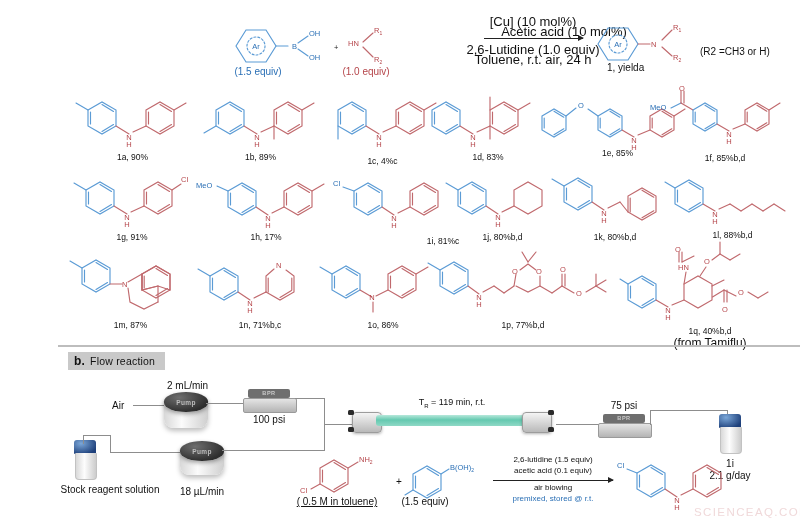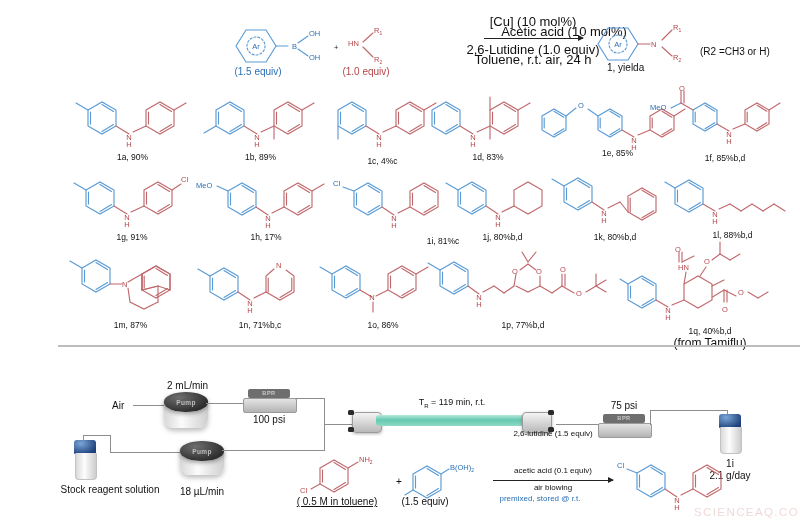--- a/index.html
+++ b/index.html
@@ -519,20 +519,23 @@
       <text class="tR" x="105" y="72" text-anchor="middle">O</text>
       <text class="tR" x="118" y="55">O</text>
       <line class="bR" x1="128" y1="52" x2="138" y2="58"></line>
       <line class="bR" x1="138" y1="58" x2="148" y2="52"></line>
     </svg>
     <div class="cap" style="top:86px;"><span>1q, 40%b,d</span></div>
     <div class="cap2" style="top:96px;">(from Tamiflu)</div>
   </div>
 
   <div class="divider" style="left:58px;top:345px;width:742px;"></div>
+  <div class="sechdr" style="left:68px;top:352px;">
+    <span class="lt">b.</span><span>Flow reaction</span>
+  </div>
 
   <div class="lbl" style="left:112px;top:400px;">Air</div>
   <div class="pipe" style="left:133px;top:405px;width:38px;height:1.3px;"></div>
   <div class="lbl" style="left:167px;top:380px;">2 mL/min</div>
 
   <div class="pumpbody" style="left:164px;top:400px;width:44px;height:28px;"></div>
   <div class="pump" style="left:164px;top:392px;width:44px;height:20px;"></div>
   <div class="pumptxt" style="left:186px;top:402px;">Pump</div>
   <div class="pipe" style="left:206px;top:403px;width:40px;height:1.3px;"></div>
 
@@ -615,25 +618,25 @@
       <line class="bB" x1="10.5" y1="24" x2="10.5" y2="36"></line>
         <line class="bB" x1="22" y1="16.5" x2="33.5" y2="23.5"></line>
         <line class="bB" x1="33.5" y1="36.5" x2="22" y2="43.5"></line>
       <line class="bB" x1="8" y1="38" x2="0" y2="43"></line>
       <line class="bB" x1="36" y1="22" x2="44" y2="17"></line>
       <text class="tB" x="45" y="18">B(OH)<tspan font-size="5" dy="2">2</tspan></text>
     </svg>
   </div>
   <div class="lbl c" style="left:425px;top:496px;">(1.5 equiv)</div>
 
-  <div class="cond" style="left:553px;top:429px;font-size:8px;">2,6-lutidine (1.5 equiv)</div>
+  <div class="cond" style="left:553px;top:455px;font-size:8px;">2,6-lutidine (1.5 equiv)</div>
   <div class="cond" style="left:553px;top:466px;font-size:8px;">acetic acid (0.1 equiv)</div>
   <div class="arrow" style="left:493px;top:480px;width:120px;"></div>
   <div class="cond" style="left:553px;top:483px;font-size:8px;">air blowing</div>
-  <div class="cond blue" style="left:540px;top:494px;font-size:8px;">premixed, stored @ r.t.</div>
+  <div class="cond blue" style="left:553px;top:494px;font-size:8px;">premixed, stored @ r.t.</div>
 
   <div class="abs" style="left:617px;top:452px;">
     <svg width="150" height="56" viewBox="0 0 150 56">
       <text class="tB" x="0" y="16">Cl</text>
       <line class="bB" x1="10" y1="17" x2="20" y2="21"></line>
       <polygon class="bB" points="20,21 34,13 48,21 48,37 34,45 20,37"></polygon>
       <line class="bB" x1="22.5" y1="23" x2="22.5" y2="35"></line>
         <line class="bB" x1="34" y1="15.5" x2="45.5" y2="22.5"></line>
         <line class="bB" x1="45.5" y1="35.5" x2="34" y2="42.5"></line>
       <line class="bR" x1="48" y1="37" x2="60" y2="45"></line>

